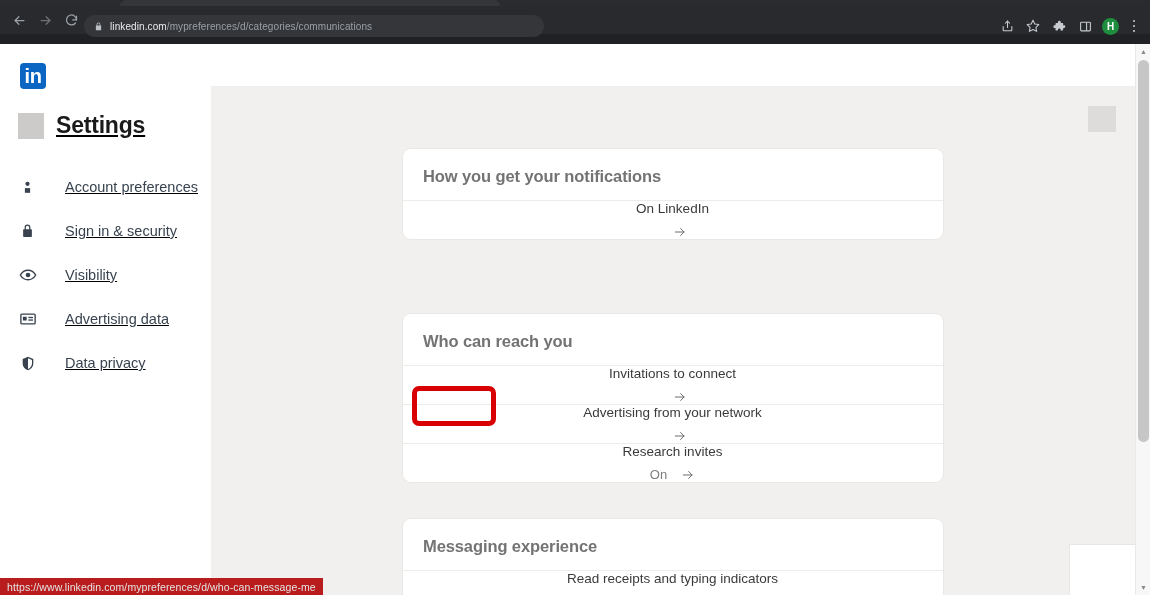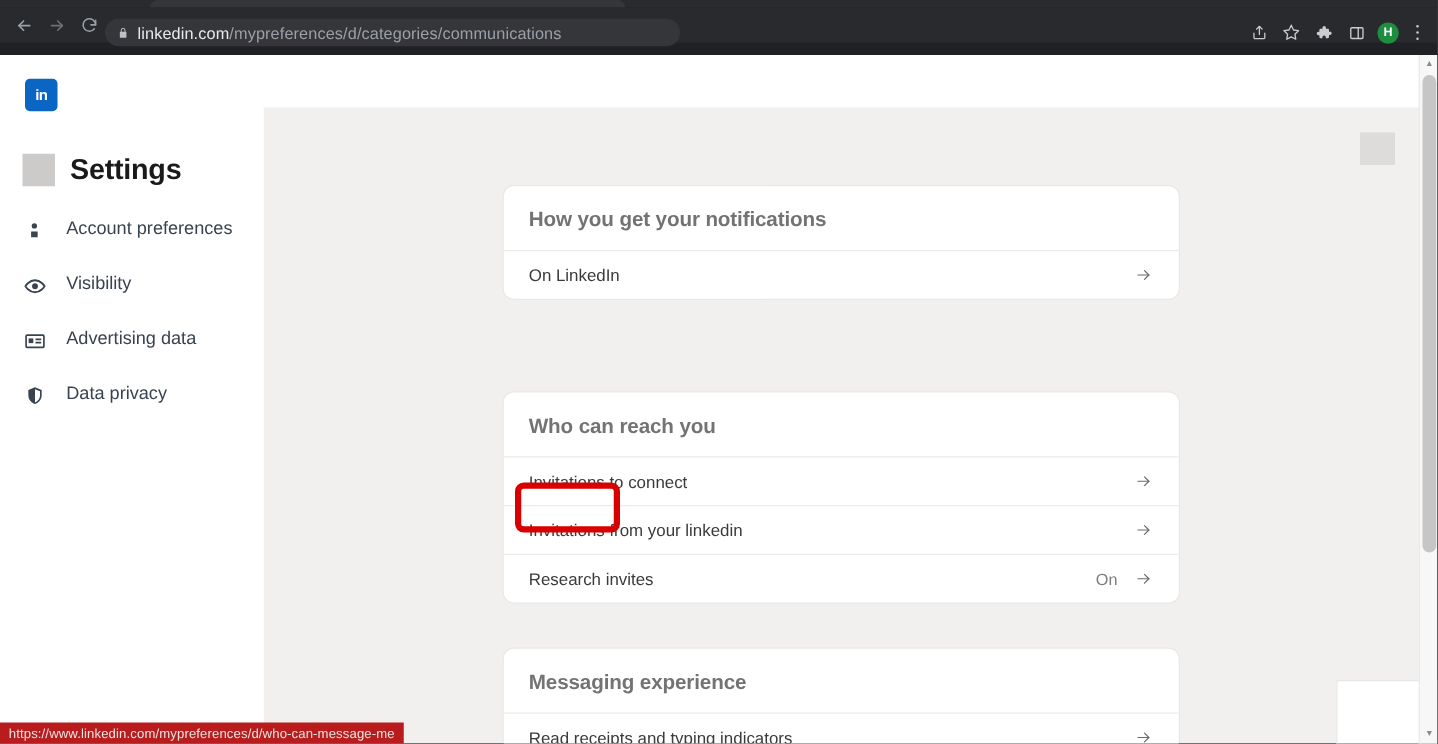--- a/index.html
+++ b/index.html
@@ -23,21 +23,21 @@
     color:#9aa0a6; font-size:14px; line-height:1;
   }
   .nav-btn.disabled { color:#6e7276; }
   .nav-btn svg { display:block; }
   .omnibox {
     position:absolute; left:84px; top:9px; width:460px; height:22px;
     background:#35363a; border-radius:11px; display:flex; align-items:center; padding:0 10px;
     overflow:hidden;
   }
   .omnibox .lock { margin-right:7px; display:flex; align-items:center; }
-  .url { font-size:13px; white-space:nowrap; letter-spacing:0.1px;text-align:center; }
+  .url { font-size:10px; white-space:nowrap; letter-spacing:0.1px;text-align:center; }
   .url .host { color:#e8eaed; }
   .url .path { color:#9aa0a6; }
 
   .toolbar-right { position:absolute; right:6px; top:6px; height:28px; display:flex; align-items:center; gap:2px; }
   .tb-icon {
     width:24px; height:24px; display:flex; align-items:center; justify-content:center;
     color:#c8ccd0;
   }
   .avatar-h {
     width:17px; height:17px; border-radius:50%; background:#1e8e3e; color:#fff;
@@ -51,41 +51,41 @@
   .viewport {
     position:absolute; left:0; top:44px; width:1150px; height:551px;
     background:#f1f0ee; overflow:hidden;
   }
   
   .li-header {
     position:absolute; left:0; top:0; width:1135px; height:42px; background:#fff;
   }
   .li-logo {
     position:absolute; left:20px; top:63px; width:26px; height:26px; border-radius:4px;
-    background:#0a66c2; color:#fff; font-weight:bold; font-size:12px;
+    background:#0a66c2; color:#fff; font-weight:bold; font-size:20px;
     display:flex; align-items:center; justify-content:center; letter-spacing:-0.5px;
     font-family:"Liberation Sans", sans-serif;
   }
   .header-ghost {
     position:absolute; left:1088px; top:62px; width:28px; height:26px; background:#dedcda;
   }
 
   
   .sidebar {
-    position:absolute; left:0; top:40px; width:211px; height:509px; background:#fff;
+    position:absolute; left:0; top:30px; width:211px; height:509px; background:#fff;text-decoration:underline;
   }
   .settings-title {
     display:flex; align-items:center; gap:12px; padding:38px 0 0 18px;
   }
   .settings-ghost { width:26px; height:26px; background:#cdcbc9; flex:none; }
   .settings-title span { font-size:23px; font-weight:bold; color:#1a1a1a; letter-spacing:-0.2px; }
 
   .nav-list { margin-top:26px; }
   .nav-item {
-    position:relative; display:flex; align-items:flex-start; gap:16px;
+    position:relative; display:flex; align-items:center; gap:28px;
     height:44px; padding-left:18px; color:#38434f; font-size:14.5px;
   }
   .nav-item .ico { width:19px; height:19px; display:flex; align-items:center; justify-content:center; flex:none; color:#38434f; }
   .nav-item.active { color:#0a7050; font-weight:500; }
   .nav-item.active .ico { color:#0a7050; }
   .nav-item.active::before {
     content:""; position:absolute; left:0; top:4px; width:4px; height:38px; background:#0a7050;
   }
 
   
@@ -94,21 +94,21 @@
     position:absolute; left:192px; width:540px; background:#fff; border-radius:8px;
     box-shadow:0 0 0 1px rgba(0,0,0,0.03);
   }
   .card-title {
     font-size:16.5px; font-weight:bold; color:#737373; padding:18px 20px 14px 20px;
     letter-spacing:-0.1px;
   }
   .row {
     display:flex; align-items:center; justify-content:space-between;
     height:39px; padding:0 21px 0 20px; border-top:1px solid #ececea;
-    font-size:13.5px; color:#3a3a3a;
+    font-size:13.5px; color:#3a3a3a;flex-direction:column;
   }
   .row .label { white-space:nowrap; }
   .row .right { display:flex; align-items:center; gap:14px; }
   .row .state { font-size:13px; color:#7d7d7d; }
   .arrow { color:#6b6b6b; display:flex; align-items:center; }
 
   
   .annot-box {
     position:absolute; left:412px; top:386px; width:84px; height:40px;
     border:5px solid #d80000; border-radius:7px; pointer-events:none; z-index:30;
@@ -235,20 +235,28 @@
         <div class="nav-item">
           <span class="ico">
             <svg width="15" height="15" viewBox="0 0 24 24" fill="currentColor">
                 <circle cx="12" cy="6" r="3.4"></circle>
                 <path d="M7.8 13h8.4v7.5H7.8z" rx="1"></path>
               </svg>
           </span>
           <span>Account preferences</span>
         </div>
 
+        <div class="nav-item">
+          <span class="ico">
+            <svg width="15" height="16" viewBox="0 0 24 24" fill="currentColor">
+                <path d="M12 1.5a4.6 4.6 0 0 0-4.6 4.6V9H6.2A1.2 1.2 0 0 0 5 10.2v10.1A1.2 1.2 0 0 0 6.2 21.5h11.6a1.2 1.2 0 0 0 1.2-1.2V10.2A1.2 1.2 0 0 0 17.8 9h-1.2V6.1A4.6 4.6 0 0 0 12 1.5zm0 2a2.6 2.6 0 0 1 2.6 2.6V9H9.4V6.1A2.6 2.6 0 0 1 12 3.5z"></path>
+              </svg>
+          </span>
+          <span>Sign in &amp; security</span>
+        </div>
 
         <div class="nav-item">
           <span class="ico">
             <svg width="18" height="18" viewBox="0 0 24 24" fill="none" stroke="currentColor" stroke-width="1.9">
                 <path d="M1.8 12S5.4 5.6 12 5.6 22.2 12 22.2 12 18.6 18.4 12 18.4 1.8 12 1.8 12z"></path>
                 <circle cx="12" cy="12" r="3.1" fill="currentColor" stroke="none"></circle>
               </svg>
           </span>
           <span>Visibility</span>
         </div>
@@ -303,21 +311,21 @@
             <span class="state"></span>
             <span class="arrow">
                 <svg width="14" height="14" viewBox="0 0 24 24" fill="none" stroke="currentColor" stroke-width="1.7" stroke-linecap="round" stroke-linejoin="round">
                   <line x1="4" y1="12" x2="19" y2="12"></line>
                   <polyline points="13 6 19 12 13 18"></polyline>
                 </svg>
               </span>
           </span>
         </div>
         <div class="row">
-          <span class="label">Invitations from your linkedin</span>
+          <span class="label">Advertising from your network</span>
           <span class="right">
             <span class="state"></span>
             <span class="arrow">
                 <svg width="14" height="14" viewBox="0 0 24 24" fill="none" stroke="currentColor" stroke-width="1.7" stroke-linecap="round" stroke-linejoin="round">
                   <line x1="4" y1="12" x2="19" y2="12"></line>
                   <polyline points="13 6 19 12 13 18"></polyline>
                 </svg>
               </span>
           </span>
         </div>

